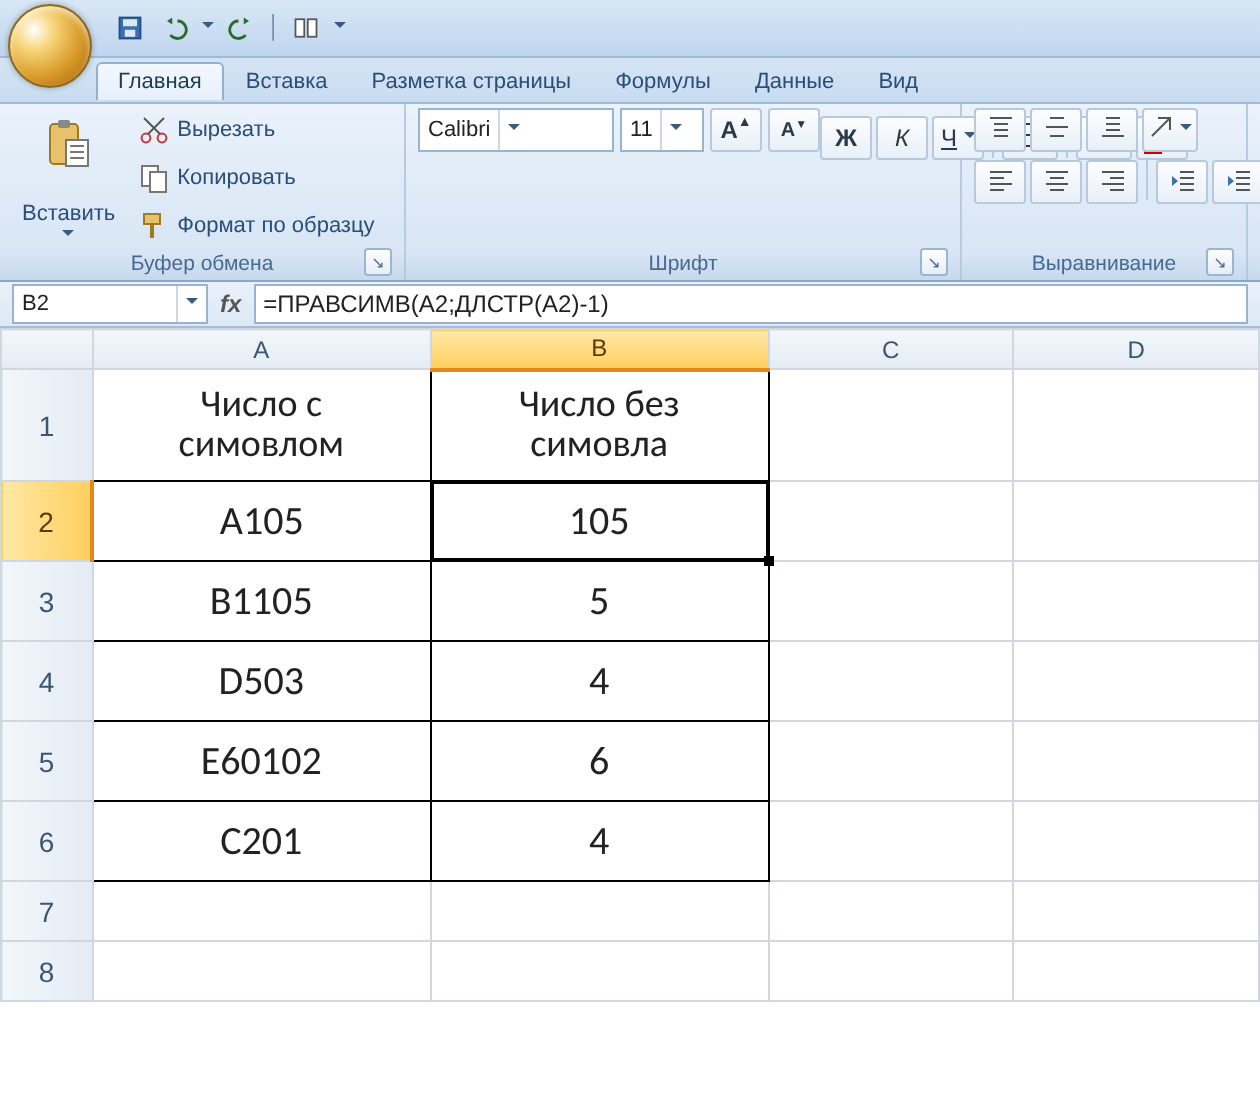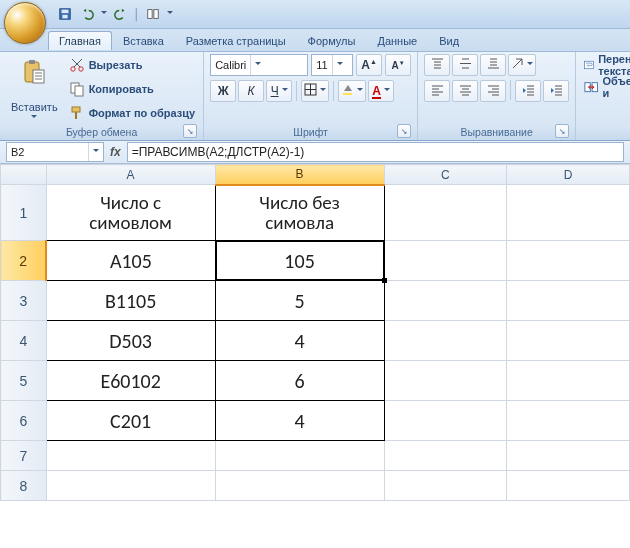--- a/index.html
+++ b/index.html
@@ -113,21 +113,20 @@
   }
   .big-btn .icon { width: 30px; height: 30px; display:flex;align-items:center;justify-content:center;}
   .big-btn .lbl { font-size: 11px; color:#2a4d7a; margin-top:14px; display:flex; flex-direction:column; align-items:center;}
   .big-btn .lbl:after { content:""; border:3px solid transparent; border-top-color:#3a5a82; margin-top:2px;}
 
   .row-btn {
     display: flex; align-items: center; gap: 4px;
     color:#2a4d7a;
     padding: 1px 2px;
     height: 20px;
-    font-weight: bold;
   }
   .row-btn .icon { width:16px; height:16px; display:flex;align-items:center;justify-content:center;}
   .stack { display:flex; flex-direction:column; gap:2px; margin-left:4px;}
 
   
   .font-line1 { display:flex; gap:3px; align-items:center; }
   .font-line2 { display:flex; gap:2px; align-items:center; margin-top:4px;}
   .combo {
     height: 20px;
     background:#fff;
@@ -355,21 +354,21 @@
         </div>
       </div>
     </div>
     <div class="group-label">
       <span>Буфер обмена</span>
       <span class="launcher">↘</span>
     </div>
   </div>
 
   <div class="group" style="min-width:200px">
-    <div class="group-body" style="flex-direction:column">
+    <div class="group-body" style="flex-direction:row">
       <div class="font-line1">
         <div class="combo" style="width:96px">
           <span class="val">Calibri</span>
           <span class="arr"></span>
         </div>
         <div class="combo" style="width:40px">
           <span class="val">11</span>
           <span class="arr"></span>
         </div>
         <div class="ico-btn" title="A^">

